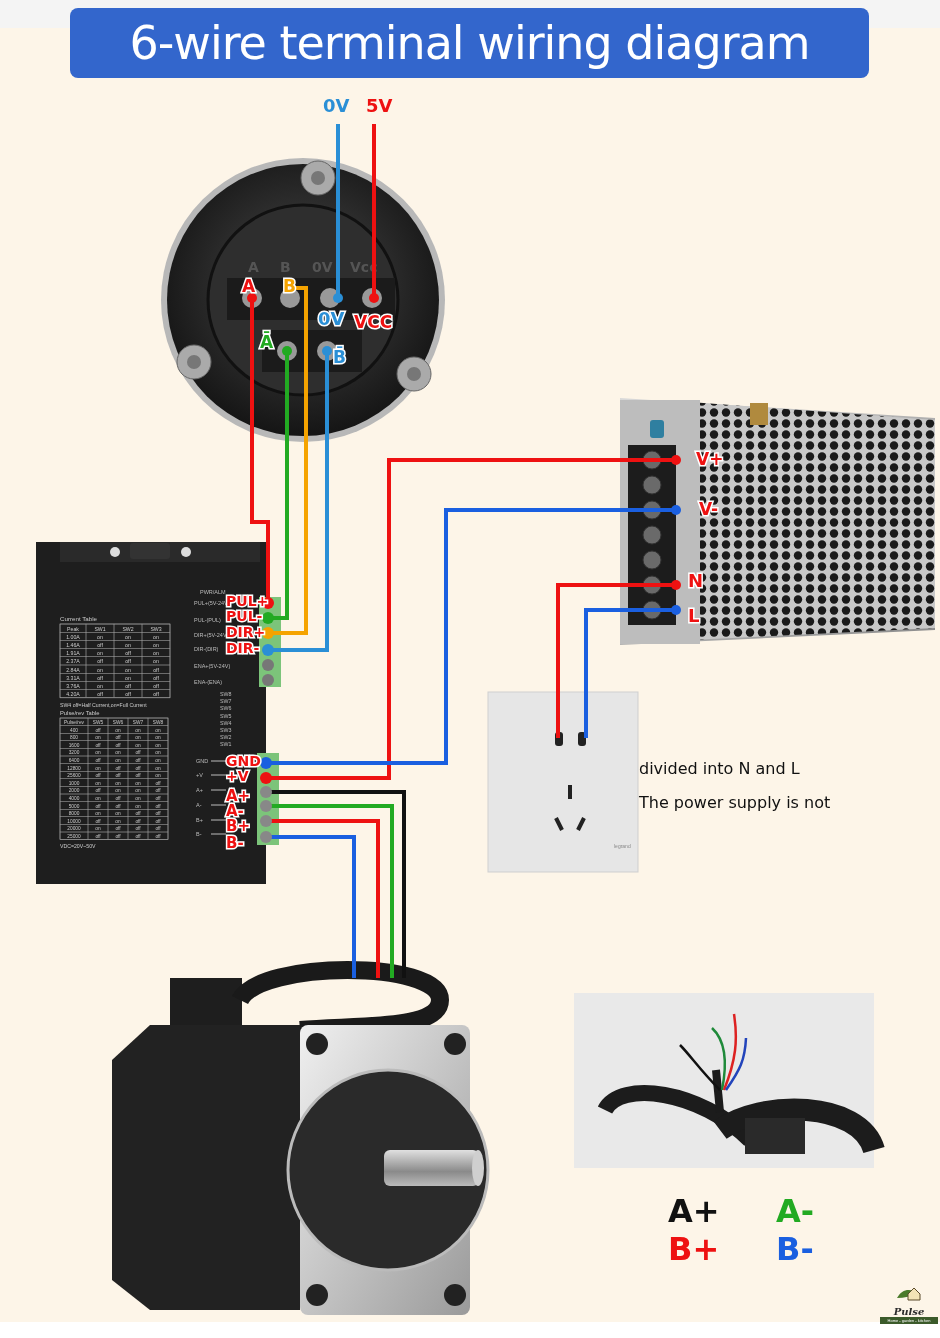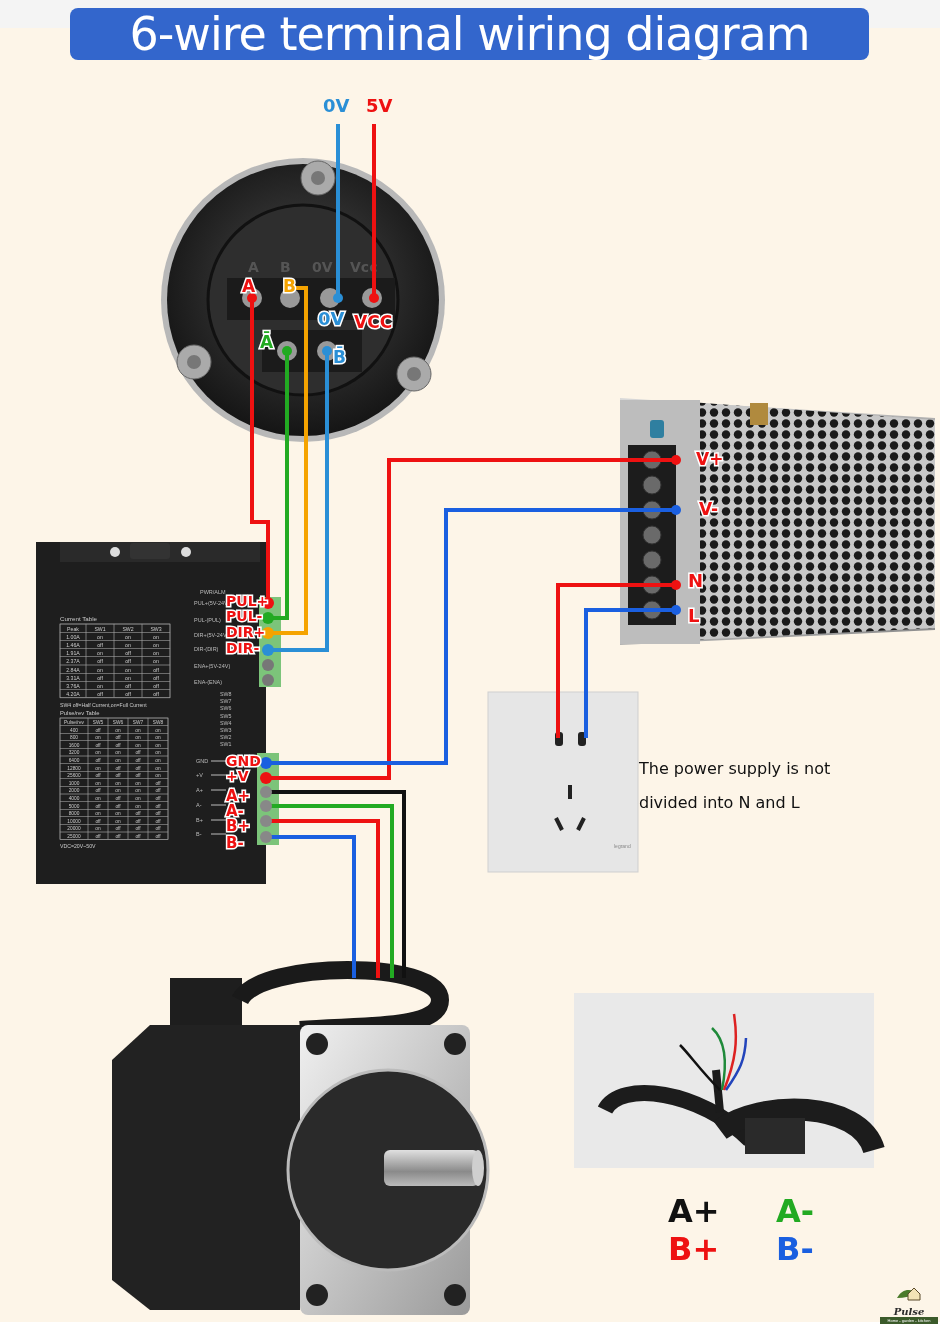--- a/index.html
+++ b/index.html
@@ -1,19 +1,19 @@
 <!DOCTYPE html>
 <html><head>
 <meta charset="utf-8">
 <style>
   html,body{margin:0;padding:0;}
   body{width:940px;height:1338px;background:#fdf5e8;position:relative;overflow:hidden;font-family:"Liberation Sans",sans-serif;}
   .topstrip{position:absolute;left:0;top:0;width:940px;height:28px;background:#f4f4f4;}
   .botstrip{position:absolute;left:0;top:1322px;width:940px;height:16px;background:#ffffff;}
-  .title-bar{position:absolute;left:70px;top:8px;width:799px;height:52px;background:#3366cc;border-radius:8px;display:flex;align-items:center;justify-content:center;}
+  .title-bar{position:absolute;left:70px;top:8px;width:799px;height:70px;background:#3366cc;border-radius:8px;display:flex;align-items:center;justify-content:center;}
   .title-bar span{color:#fff;font-size:46px;font-family:"DejaVu Sans",sans-serif;letter-spacing:-1px;}
   svg.diagram{position:absolute;left:0;top:0;}
   .lbl{font-family:"DejaVu Sans",sans-serif;font-weight:bold;}
   .note{position:absolute;left:639px;top:752px;font-size:16px;color:#111;line-height:34px;font-family:"DejaVu Sans",sans-serif;}
   .legend{position:absolute;left:668px;top:1192px;font-family:"DejaVu Sans",sans-serif;font-weight:bold;font-size:32px;line-height:38px;}
   .legend .row{display:flex;}
   .legend .cell{width:108px;}
   .logo{position:absolute;left:880px;top:1284px;width:58px;height:40px;text-align:center;}
   .logo .name{font-family:"DejaVu Serif",serif;font-style:italic;font-weight:bold;font-size:10px;color:#2b2b2b;}
   .logo .tag{background:#3b5a2a;color:#fff;font-size:4px;padding:1px;}
@@ -485,22 +485,22 @@
     <text x="226" y="848" fill="#ee1111" font-size="15">B-</text>
 
     <text x="696" y="465" fill="#ee1111" font-size="17">V+</text>
     <text x="699" y="515" fill="#ee1111" font-size="17">V-</text>
     <text x="688" y="587" fill="#ee1111" font-size="18">N</text>
     <text x="688" y="622" fill="#ee1111" font-size="18">L</text>
   </g>
 </svg>
 
 <div class="note">
+  <div>divided into N and L</div>
   <div>The power supply is not</div>
-  <div>divided into N and L</div>
 </div>
 
 <div class="legend">
   <div class="row">
     <span class="cell" style="color:#111">A+</span>
     <span class="cell" style="color:#22aa22">A-</span>
   </div>
   <div class="row">
     <span class="cell" style="color:#ee1111">B+</span>
     <span class="cell" style="color:#1a5fe0">B-</span>

